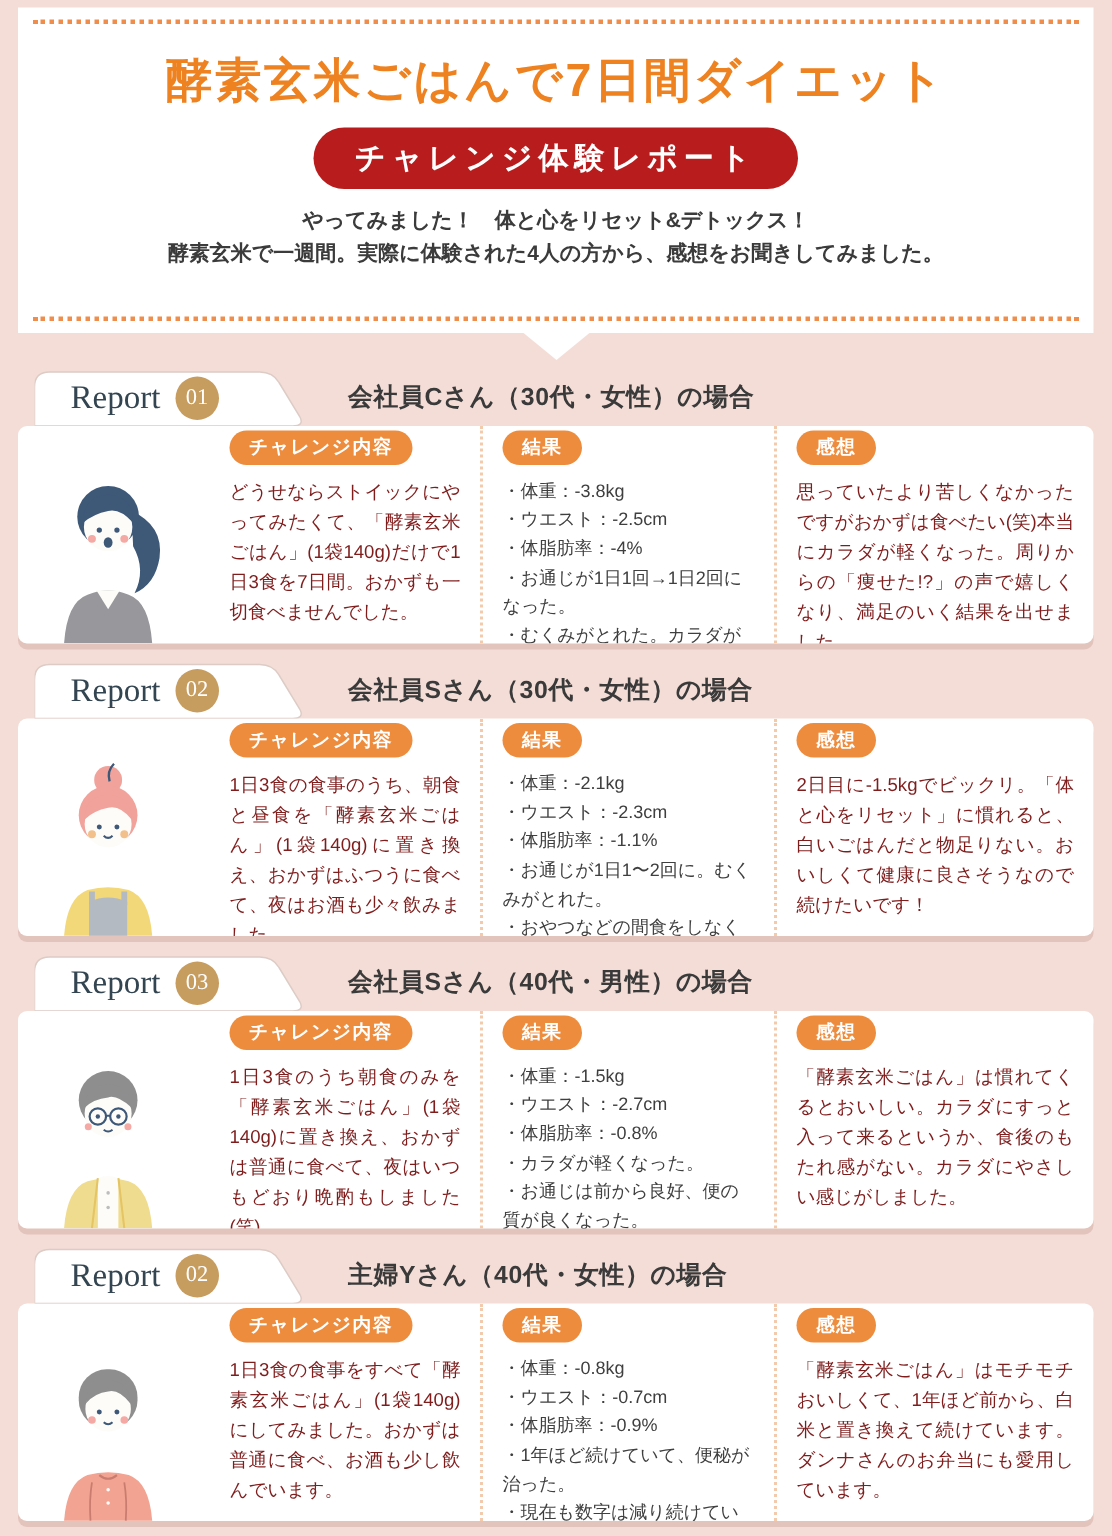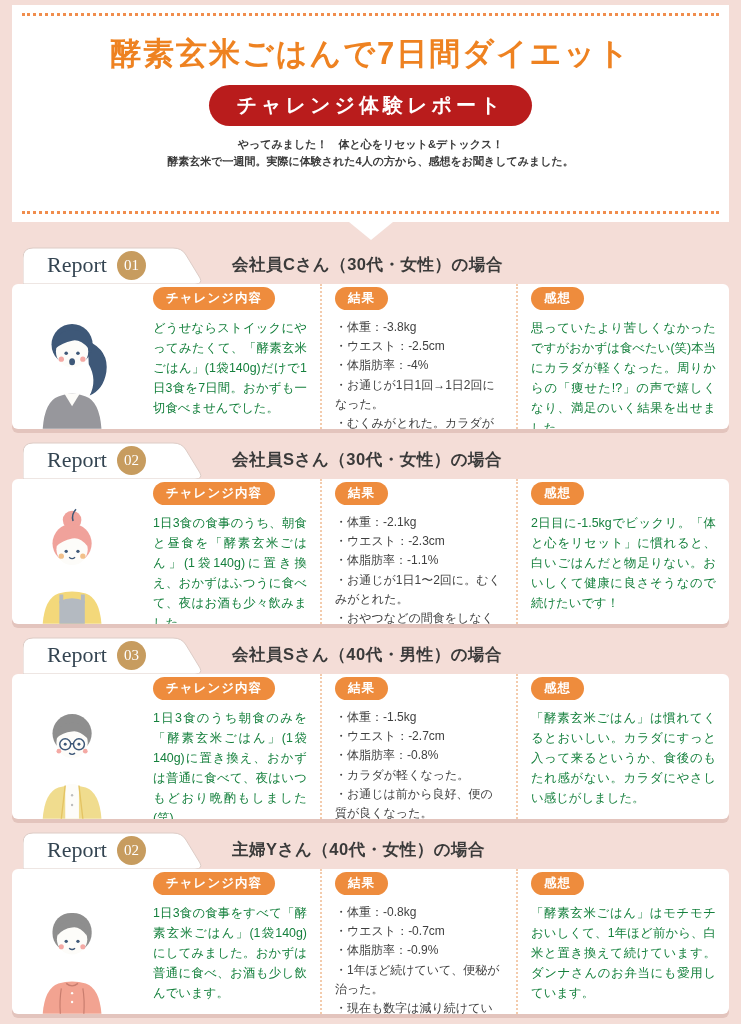--- a/index.html
+++ b/index.html
@@ -30,21 +30,21 @@
   .main-title {
     color:#ee8221; font-size:31px; font-weight:800; letter-spacing:2px;
     margin-top:5px;
   }
   .teal-badge {
     display:inline-block; background:#b91c1c; color:#ffffff;
     font-size:20px; font-weight:bold; letter-spacing:4px;
     padding:7px 28px; border-radius:24px; margin-top:10px;
   }
   .lead {
-    margin-top:10px; font-size:11px; font-weight:bold; color:#3b3b3b;
+    margin-top:10px; font-size:14px; font-weight:bold; color:#3b3b3b;
     line-height:1.55;
   }
   .down-triangle {
     width:0; height:0; margin:0 auto;
     border-left:22px solid transparent; border-right:22px solid transparent;
     border-top:18px solid #ffffff;
   }
 
   
   .sections { margin-top:6px; }
@@ -87,21 +87,21 @@
     flex:none; width:198px;
     border-left:2px dotted #f3cbac; border-right:2px dotted #f3cbac;
   }
   .col-impression { flex:1; }
   .col-badge {
     display:inline-block; background:#ee8c3d; color:#ffffff;
     font-size:12.5px; font-weight:bold; letter-spacing:1px;
     padding:3px 13px; border-radius:14px;
   }
   .col-text {
-    margin-top:8px; font-size:12.4px; line-height:1.62; color:#15803d;
+    margin-top:8px; font-size:12.4px; line-height:1.62; color:#7f1d1d;
     font-weight:500; text-align:justify;
   }
   .result-list { margin-top:8px; }
   .result-line {
     font-size:12px; line-height:1.6; color:#3f3f3f; font-weight:500;
   }
 </style>
 </head>
 <body>
 

